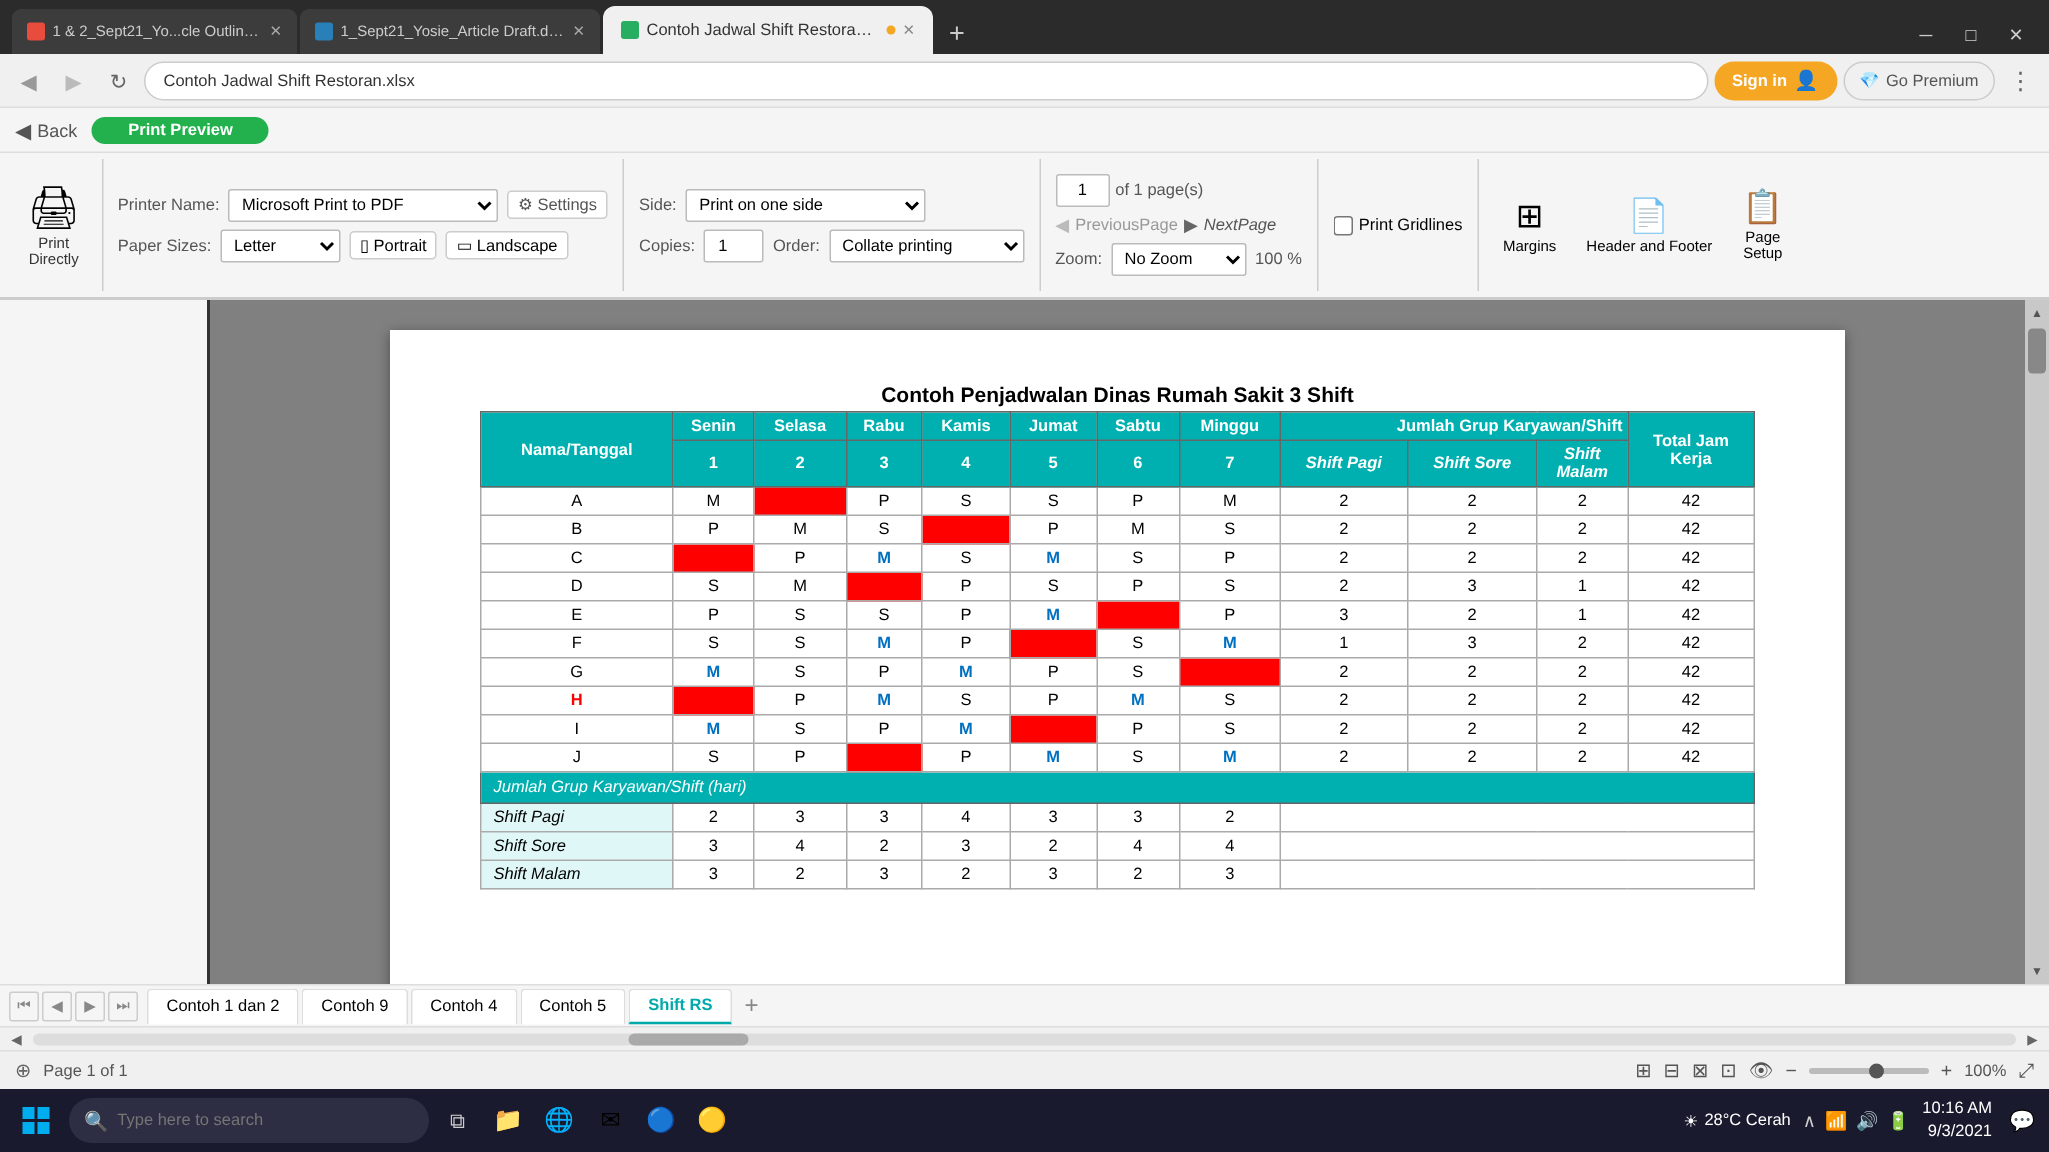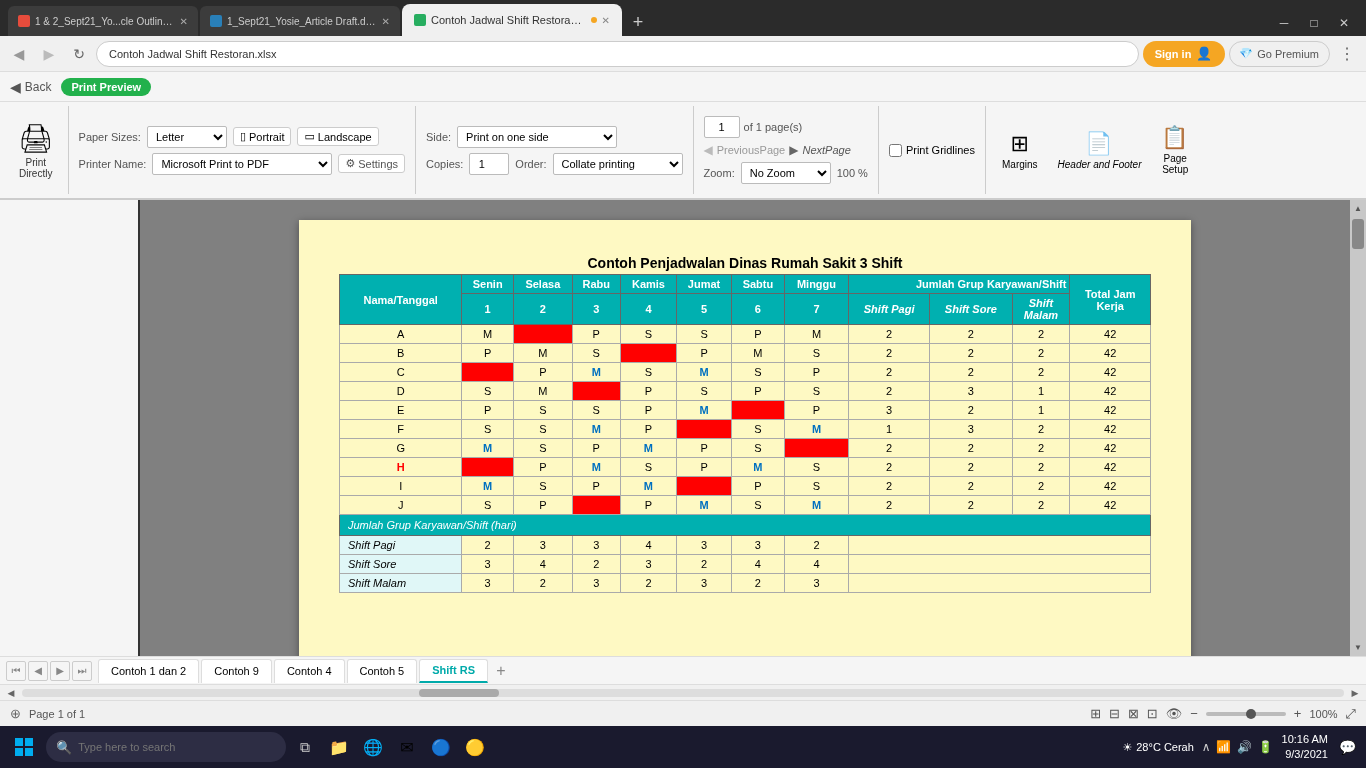--- a/index.html
+++ b/index.html
@@ -59,60 +59,60 @@
 
   <div style="flex:1;display:flex;flex-direction:column;overflow:hidden;">
 
     <div style="background:#f5f5f5;border-bottom:2px solid #ccc;flex-shrink:0;">
 
       <div style="height:30px;display:flex;align-items:center;padding:0 10px;gap:10px;border-bottom:1px solid #ddd;">
         <div style="display:flex;align-items:center;gap:4px;color:#555;cursor:pointer;font-size:12px;">
           <span style="font-size:14px;">◀</span>
           <span>Back</span>
         </div>
-        <div style="background:#22b14c;color:white;font-size:11px;padding:3px 10px;border-radius:12px;font-weight:bold;">
+        <div style="background:#22b14c;color:white;font-size:11px;padding:3px 24px;border-radius:12px;font-weight:bold;">
           <span>Print Preview</span>
         </div>
       </div>
 
       <div style="height:96px;display:flex;align-items:center;padding:4px 4px;">
 
         <div style="display:flex;flex-direction:column;align-items:center;justify-content:center;padding:4px 10px;border-right:1px solid #ccc;height:88px;">
           <div style="display:flex;flex-direction:column;align-items:center;gap:2px;cursor:pointer;padding:4px;border-radius:4px;">
             <span style="font-size:28px;">🖨</span>
             <span style="font-size:10px;color:#333;text-align:center;white-space:pre-line;">Print
 Directly</span>
           </div>
         </div>
 
         <div style="display:flex;flex-direction:column;justify-content:center;padding:4px 10px;border-right:1px solid #ccc;height:88px;gap:5px;">
+          <div style="display:flex;align-items:center;gap:6px;">
+            <span style="font-size:11px;color:#555;white-space:nowrap;">Printer Name:</span>
+            <select style="height:22px;border:1px solid #bbb;border-radius:2px;font-size:11px;padding:0 4px;background:white;min-width:180px;">
+              <option>Microsoft Print to PDF</option>
+            </select>
+            <div style="display:flex;align-items:center;gap:3px;cursor:pointer;font-size:11px;color:#555;padding:2px 6px;border:1px solid #ccc;border-radius:3px;background:white;">
+              <span>⚙</span>
+              <span>Settings</span>
+            </div>
+          </div>
           <div style="display:flex;align-items:center;gap:6px;">
             <span style="font-size:11px;color:#555;white-space:nowrap;">Paper Sizes:</span>
             <select style="height:22px;border:1px solid #bbb;border-radius:2px;font-size:11px;padding:0 4px;background:white;min-width:80px;">
               <option>Letter</option>
             </select>
             <div style="display:flex;align-items:center;gap:3px;cursor:pointer;font-size:11px;padding:2px 6px;border:1px solid #ccc;border-radius:3px;background:white;">
               <span>▯</span>
               <span>Portrait</span>
             </div>
             <div style="display:flex;align-items:center;gap:3px;cursor:pointer;font-size:11px;padding:2px 6px;border:1px solid #ccc;border-radius:3px;background:white;">
               <span>▭</span>
               <span>Landscape</span>
             </div>
           </div>
-          <div style="display:flex;align-items:center;gap:6px;">
-            <span style="font-size:11px;color:#555;white-space:nowrap;">Printer Name:</span>
-            <select style="height:22px;border:1px solid #bbb;border-radius:2px;font-size:11px;padding:0 4px;background:white;min-width:180px;">
-              <option>Microsoft Print to PDF</option>
-            </select>
-            <div style="display:flex;align-items:center;gap:3px;cursor:pointer;font-size:11px;color:#555;padding:2px 6px;border:1px solid #ccc;border-radius:3px;background:white;">
-              <span>⚙</span>
-              <span>Settings</span>
-            </div>
-          </div>
         </div>
 
         <div style="display:flex;flex-direction:column;justify-content:center;padding:4px 10px;border-right:1px solid #ccc;height:88px;gap:5px;">
           <div style="display:flex;align-items:center;gap:6px;">
             <span style="font-size:11px;color:#555;">Side:</span>
             <select style="height:22px;border:1px solid #bbb;border-radius:2px;font-size:11px;padding:0 4px;background:white;min-width:160px;">
               <option>Print on one side</option>
             </select>
           </div>
           <div style="display:flex;align-items:center;gap:6px;">
@@ -152,38 +152,38 @@
           </div>
         </div>
 
         <div style="display:flex;align-items:center;padding:4px 8px;height:88px;gap:4px;">
           <div style="display:flex;flex-direction:column;align-items:center;gap:2px;cursor:pointer;padding:4px 8px;border-radius:4px;">
             <span style="font-size:22px;">⊞</span>
             <span style="font-size:10px;text-align:center;">Margins</span>
           </div>
           <div style="display:flex;flex-direction:column;align-items:center;gap:2px;cursor:pointer;padding:4px 8px;border-radius:4px;">
             <span style="font-size:22px;">📄</span>
-            <span style="font-size:10px;text-align:right;font-style:italic;">Header and Footer</span>
+            <span style="font-size:10px;text-align:right;">Header and Footer</span>
           </div>
           <div style="display:flex;flex-direction:column;align-items:center;gap:2px;cursor:pointer;padding:4px 8px;border-radius:4px;">
             <span style="font-size:22px;">📋</span>
             <span style="font-size:10px;text-align:center;white-space:pre-line;">Page
 Setup</span>
           </div>
         </div>
 
       </div>
     </div>
 
     <div style="flex:1;display:flex;overflow:hidden;background:#808080;">
 
       <div style="width:140px;background:#f5f5f5;border-right:2px solid #333;flex-shrink:0;"></div>
 
       <div style="flex:1;overflow:auto;display:flex;justify-content:center;padding:20px 10px;">
-        <div style="background:#fef9c3;width:892px;min-height:520px;box-shadow:0 2px 8px rgba(0,0,0,0.4);padding:35px 40px;">
+        <div style="background:#ffffff;width:970px;min-height:520px;box-shadow:0 2px 8px rgba(0,0,0,0.4);padding:35px 60px;">
 
           <div style="text-align:center;font-size:14px;font-weight:bold;margin-bottom:3px;">Contoh Penjadwalan Dinas Rumah Sakit 3 Shift</div>
 
           <table style="border-collapse:collapse;width:100%;font-size:11px;">
             <thead>
               <tr>
                 <th rowspan="2" style="border:1px solid #666;padding:4px 6px;background:#00b0b0;color:white;font-weight:bold;text-align:center;">Nama/Tanggal</th>
                 <th style="border:1px solid #666;padding:3px;background:#00b0b0;color:white;font-weight:bold;text-align:center;">Senin</th>
                 <th style="border:1px solid #666;padding:3px;background:#00b0b0;color:white;font-weight:bold;text-align:center;">Selasa</th>
                 <th style="border:1px solid #666;padding:3px;background:#00b0b0;color:white;font-weight:bold;text-align:center;">Rabu</th>

